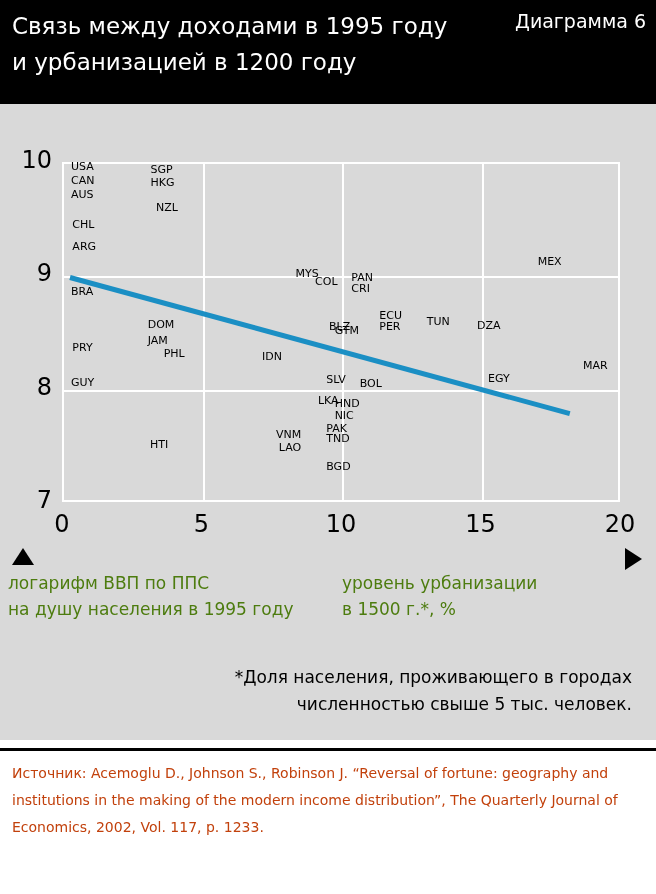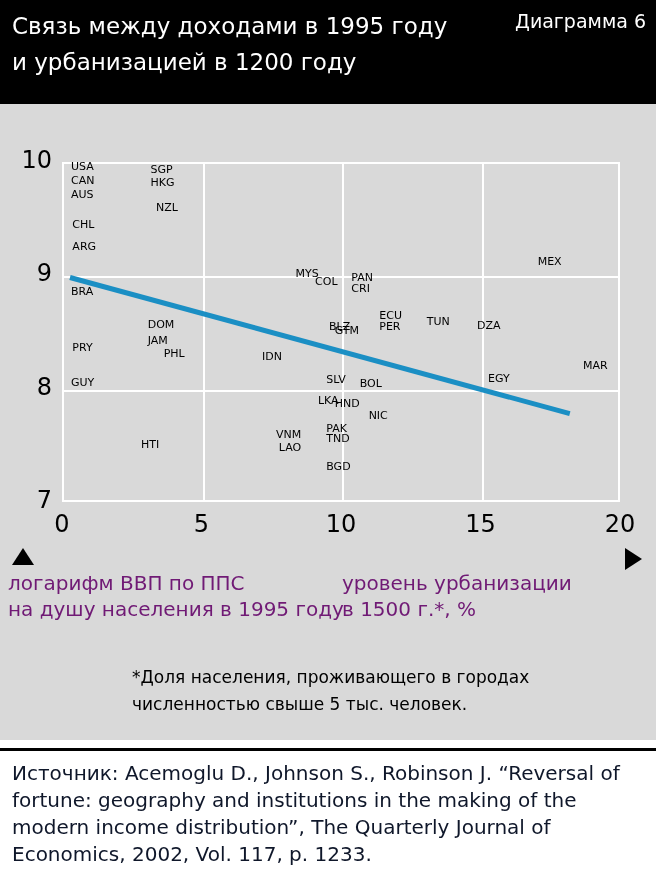--- a/index.html
+++ b/index.html
@@ -107,22 +107,22 @@
   }
   .trend {
     position: absolute;
     height: 5px;
     background: #1b8fc4;
     transform-origin: 0 50%;
   }
   
   .axis-caption {
     position: absolute;
-    font-size: 20px;
-    color: #701a75;
+    font-size: 17px;
+    color: #4d7c0f;
     line-height: 26px;
   }
   .arrow-up {
     position: absolute;
     width: 0;
     height: 0;
     border-left: 11px solid transparent;
     border-right: 11px solid transparent;
     border-bottom: 17px solid #000000;
   }
@@ -132,41 +132,42 @@
     height: 0;
     border-top: 11px solid transparent;
     border-bottom: 11px solid transparent;
     border-left: 17px solid #000000;
   }
   .footnote {
     position: absolute;
     right: 24px;
     top: 560px;
     width: 500px;
+    text-align: right;
     font-size: 17px;
     line-height: 27px;
     color: #000000;
   }
   
   .source-rule {
     position: absolute;
     left: 0;
     top: 748px;
     width: 656px;
     height: 3px;
     background: #000000;
   }
   .source {
     position: absolute;
     left: 12px;
     top: 760px;
     width: 632px;
-    font-size: 20px;
+    font-size: 14px;
     line-height: 27px;
-    color: #0f172a;
+    color: #c2410c;
   }
 </style>
 </head>
 <body>
 
 <div class="page">
 
   <div class="header">
     <div class="header-title">
       <span>Связь между доходами в 1995 году</span>
@@ -190,32 +191,32 @@
         <div class="point-label" style="left: 8.37px; top: 76.7333px;">ARG</div>
         <div class="point-label" style="left: 6.975px; top: 122.067px;">BRA</div>
         <div class="point-label" style="left: 8.37px; top: 177.6px;">PRY</div>
         <div class="point-label" style="left: 6.975px; top: 212.733px;">GUY</div>
         <div class="point-label" style="left: 86.49px; top: -0.333333px;">SGP</div>
         <div class="point-label" style="left: 86.49px; top: 13.2667px;">HKG</div>
         <div class="point-label" style="left: 92.07px; top: 38.2px;">NZL</div>
         <div class="point-label" style="left: 83.7px; top: 154.933px;">DOM</div>
         <div class="point-label" style="left: 83.7px; top: 170.8px;">JAM</div>
         <div class="point-label" style="left: 83.7px; top: 184.4px; padding-left: 16px;">PHL</div>
-        <div class="point-label" style="left: 77px; top: 275.067px; text-align: right;">HTI</div>
+        <div class="point-label" style="left: 86px; top: 275.067px; text-align: right;">HTI</div>
         <div class="point-label" style="left: 198.09px; top: 186.667px;">IDN</div>
         <div class="point-label" style="left: 212.04px; top: 264.867px;">VNM</div>
         <div class="point-label" style="left: 214.83px; top: 278.467px; text-align: center;">LAO</div>
         <div class="point-label" style="left: 231.57px; top: 103.933px;">MYS</div>
         <div class="point-label" style="left: 251.1px; top: 111.867px;">COL</div>
         <div class="point-label" style="left: 265.05px; top: 150.4px; margin-top: 7px;">BLZ</div>
         <div class="point-label" style="left: 270.63px; top: 160.6px;">GTM</div>
         <div class="point-label" style="left: 262.26px; top: 210.467px;">SLV</div>
         <div class="point-label" style="left: 253.89px; top: 230.867px;">LKA</div>
         <div class="point-label" style="left: 270.63px; top: 234.267px;">HND</div>
-        <div class="point-label" style="left: 270.63px; top: 245.6px; margin-left: 34px;">NIC</div>
+        <div class="point-label" style="left: 270.63px; top: 245.6px;">NIC</div>
         <div class="point-label" style="left: 262.26px; top: 259.2px;">PAK</div>
         <div class="point-label" style="left: 262.26px; top: 269.4px;">TND</div>
         <div class="point-label" style="left: 262.26px; top: 296.6px;">BGD</div>
         <div class="point-label" style="left: 287.37px; top: 108.467px;">PAN</div>
         <div class="point-label" style="left: 287.37px; top: 118.667px;">CRI</div>
         <div class="point-label" style="left: 315.27px; top: 145.867px;">ECU</div>
         <div class="point-label" style="left: 315.27px; top: 157.2px;">PER</div>
         <div class="point-label" style="left: 295.74px; top: 213.867px;">BOL</div>
         <div class="point-label" style="left: 362.7px; top: 151.533px;">TUN</div>
         <div class="point-label" style="left: 412.92px; top: 156.067px;">DZA</div>

